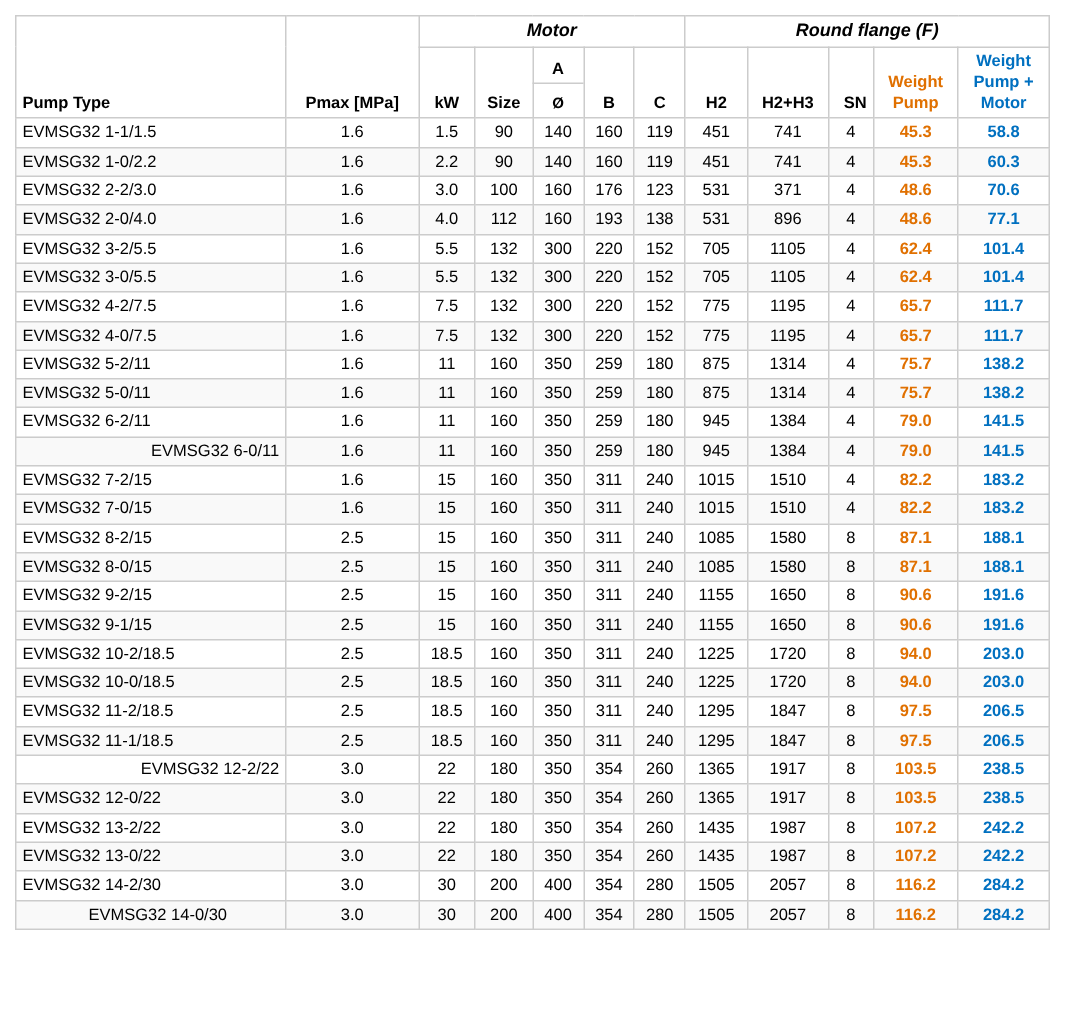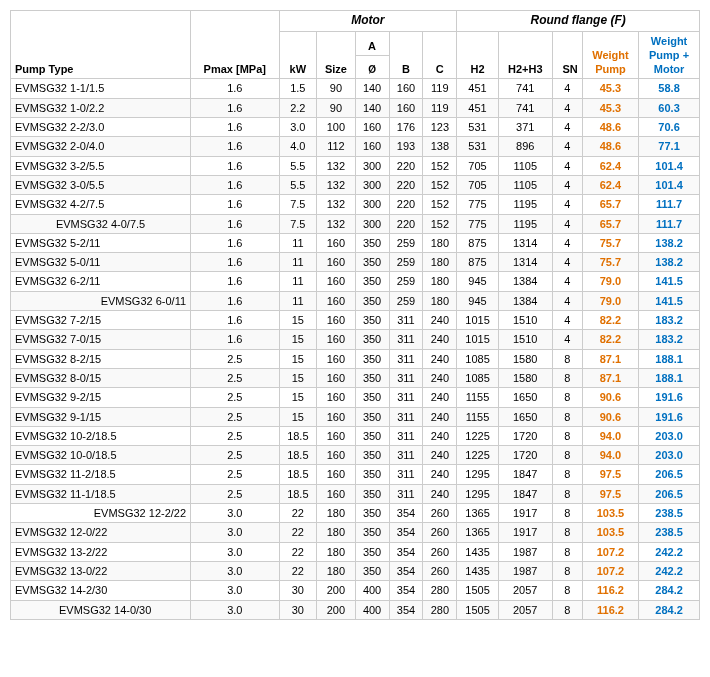--- a/index.html
+++ b/index.html
@@ -171,21 +171,21 @@
           <td>300</td>
           <td>220</td>
           <td>152</td>
           <td>775</td>
           <td>1195</td>
           <td>4</td>
           <td style="color:#e07000; font-weight:bold;">65.7</td>
           <td style="color:#0070c0; font-weight:bold;">111.7</td>
         </tr>
         <tr class="row-alt">
-          <td style="text-align:center;">EVMSG32 4-0/7.5</td>
+          <td style="text-align:left;">EVMSG32 4-0/7.5</td>
           <td>1.6</td>
           <td>7.5</td>
           <td>132</td>
           <td>300</td>
           <td>220</td>
           <td>152</td>
           <td>775</td>
           <td>1195</td>
           <td>4</td>
           <td style="color:#e07000; font-weight:bold;">65.7</td>

